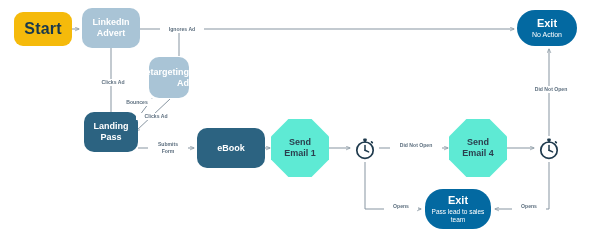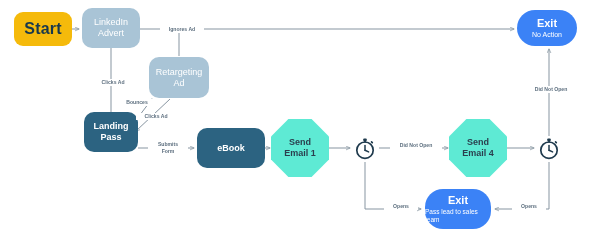--- a/index.html
+++ b/index.html
@@ -27,24 +27,24 @@
   .n-start{
     left:14px;top:12px;width:58px;height:34px;
     background:#F5BA0B;border-radius:9px;
     color:#17384d;font-weight:bold;font-size:16px;
     letter-spacing:.2px;
   }
 
   
   .n-lblue{
     background:#A9C4D6;border-radius:10px;
-    color:#ffffff;font-weight:normal;font-size:9px;
+    color:#ffffff;font-weight:bold;font-size:9px;
   }
   .n-linkedin{left:82px;top:8px;width:58px;height:40px;}
-  .n-retarget{left:149px;top:57px;width:60px;height:41px;}
+  .n-retarget{left:149px;top:57px;width:40px;height:41px;align-items:flex-end;}
 
   
   .n-teal{
     background:#2C6381;border-radius:10px;
     color:#ffffff;font-weight:bold;font-size:9px;
   }
   .n-landing{left:84px;top:112px;width:54px;height:40px;}
   .n-ebook{left:197px;top:128px;width:68px;height:40px;}
 
   
@@ -52,22 +52,22 @@
     width:58px;height:58px;
     background:#5eead4;
     color:#2b3f4e;font-weight:bold;font-size:9px;
     clip-path:polygon(30% 0,70% 0,100% 30%,100% 70%,70% 100%,30% 100%,0 70%,0 30%);
   }
   .n-email1{left:271px;top:119px;}
   .n-email2{left:449px;top:119px;}
 
   
   .n-red{
-    background:#3b82f6;border-radius:18px;
-    color:#ffffff;text-align:left;
+    background:#0369a1;border-radius:18px;
+    color:#ffffff;text-align:center;
   }
   .n-exit-top{left:517px;top:10px;width:60px;height:36px;}
   .n-exit-top .t1{font-weight:bold;font-size:11px;}
   .n-exit-top .t2{font-size:7px;margin-top:1px;}
   .n-exit-bot{left:425px;top:189px;width:66px;height:40px;}
   .n-exit-bot .t1{font-weight:bold;font-size:11px;}
   .n-exit-bot .t2{font-size:6.5px;line-height:1.25;margin-top:1px;}
 
   
   .timer{position:absolute;width:26px;height:26px;}

